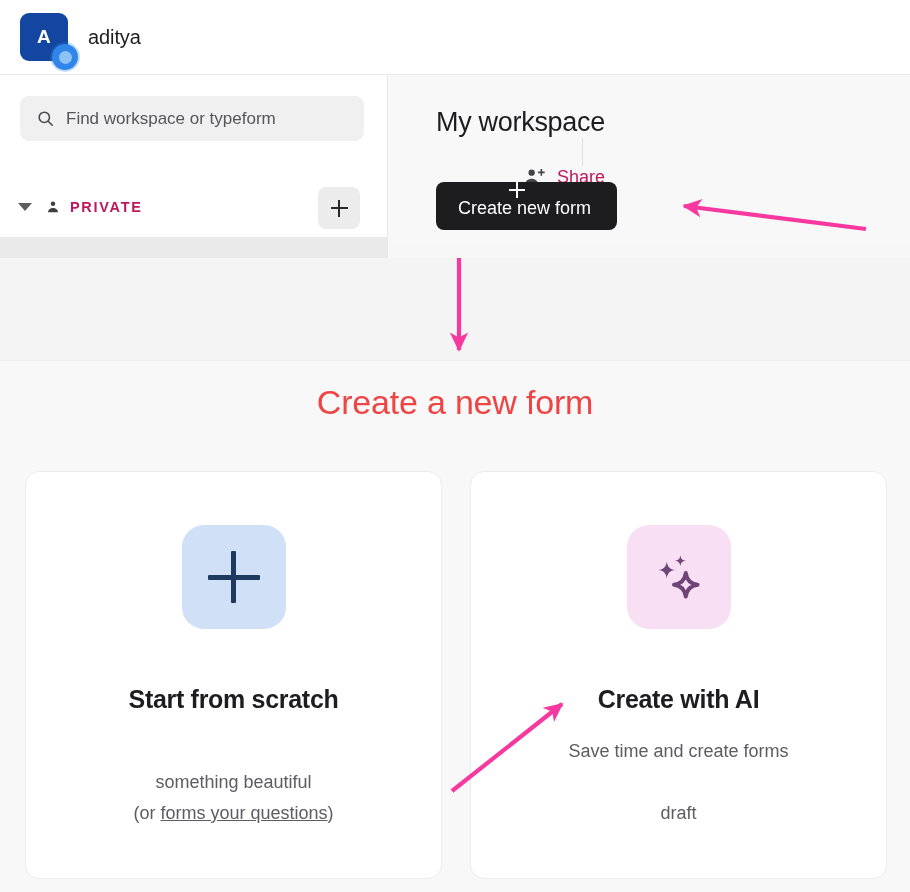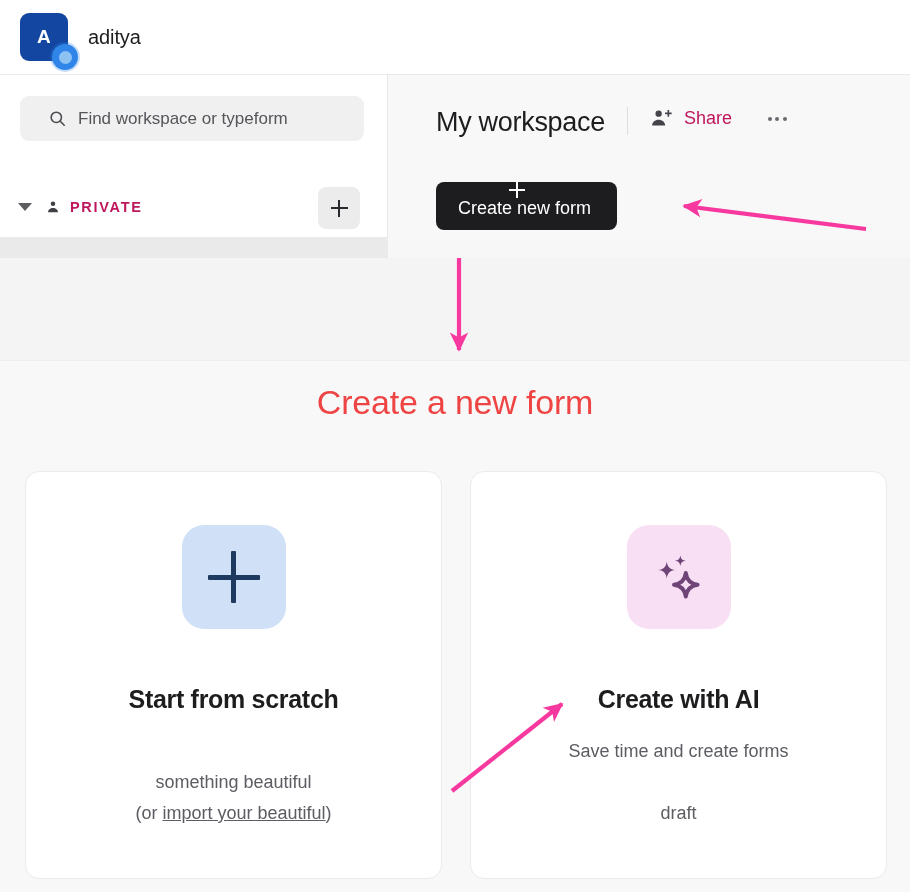--- a/index.html
+++ b/index.html
@@ -106,21 +106,21 @@
     position: absolute;
     left: 20px;
     top: 21px;
     width: 344px;
     height: 45px;
     background: #f0f0f1;
     border-radius: 9px;
     display: flex;
     align-items: center;
     box-sizing: border-box;
-    padding-left: 28px;
+    padding-left: 16px;
   }
   .search-icon {
     width: 19px;
     height: 19px;
     flex: none;
     color: #4c4c50;
     display: block;
   }
   .search-placeholder {
     margin-left: 11px;
@@ -204,21 +204,22 @@
     top: 75px;
     width: 521px;
     height: 167px;
     background: #f8f8f9;
   }
   .ws-header {
     position: absolute;
     left: 47px;
     top: 32px;
     display: flex;
-    align-items: flex-start;
+    align-items: flex-end;
+    flex-direction: column;
   }
   .ws-title {
     font-size: 27px;
     font-weight: 400;
     color: #1d1d1f;
     letter-spacing: -0.3px;
   }
   .ws-divider {
     width: 1px;
     height: 28px;
@@ -475,21 +476,21 @@
     <div class="cards">
 
       <div class="card">
         <div class="card-icon icon-scratch">
           <span class="big-plus"></span>
         </div>
         <div class="card-title">Start from scratch</div>
         <div class="card-desc">
           <br>
           <span>something beautiful</span><br>
-          <span>(or </span><a href="#">import your beautiful</a><span>)</span>
+          <span>(or </span><a href="#">forms your questions</a><span>)</span>
         </div>
       </div>
 
       <div class="card">
         <div class="card-icon icon-ai">
           <svg class="sparkle-svg" viewBox="0 0 64 64">
             <path d="M39.5 27.5 C40.6 35.5 44.5 39.4 52.5 40.5 C44.5 41.6 40.6 45.5 39.5 53.5 C38.4 45.5 34.5 41.6 26.5 40.5 C34.5 39.4 38.4 35.5 39.5 27.5 Z" fill="none" stroke="#6f4477" stroke-width="4.4" stroke-linejoin="round"></path>
             <path d="M18.5 15 C19.3 21 21.9 23.6 27.9 24.4 C21.9 25.2 19.3 27.8 18.5 33.8 C17.7 27.8 15.1 25.2 9.1 24.4 C15.1 23.6 17.7 21 18.5 15 Z" fill="#6f4477"></path>
             <path d="M33.5 8 C34 12 35.6 13.6 39.6 14.1 C35.6 14.6 34 16.2 33.5 20.2 C33 16.2 31.4 14.6 27.4 14.1 C31.4 13.6 33 12 33.5 8 Z" fill="#6f4477"></path>
           </svg>

